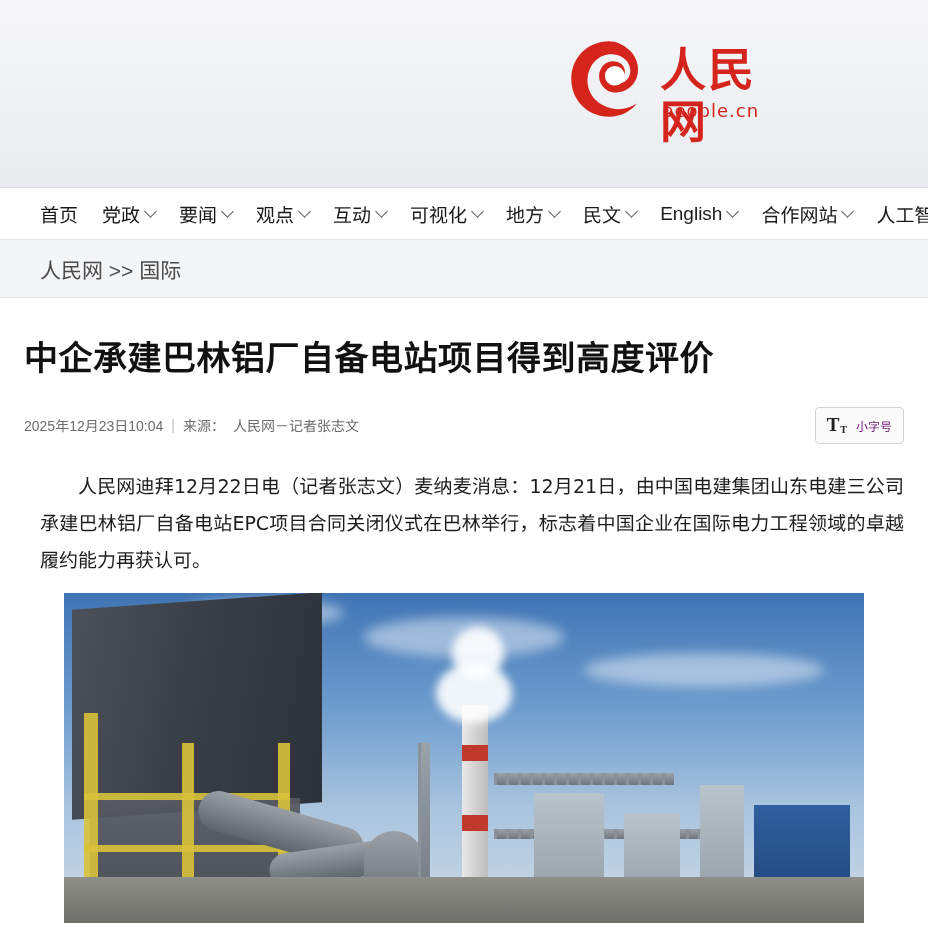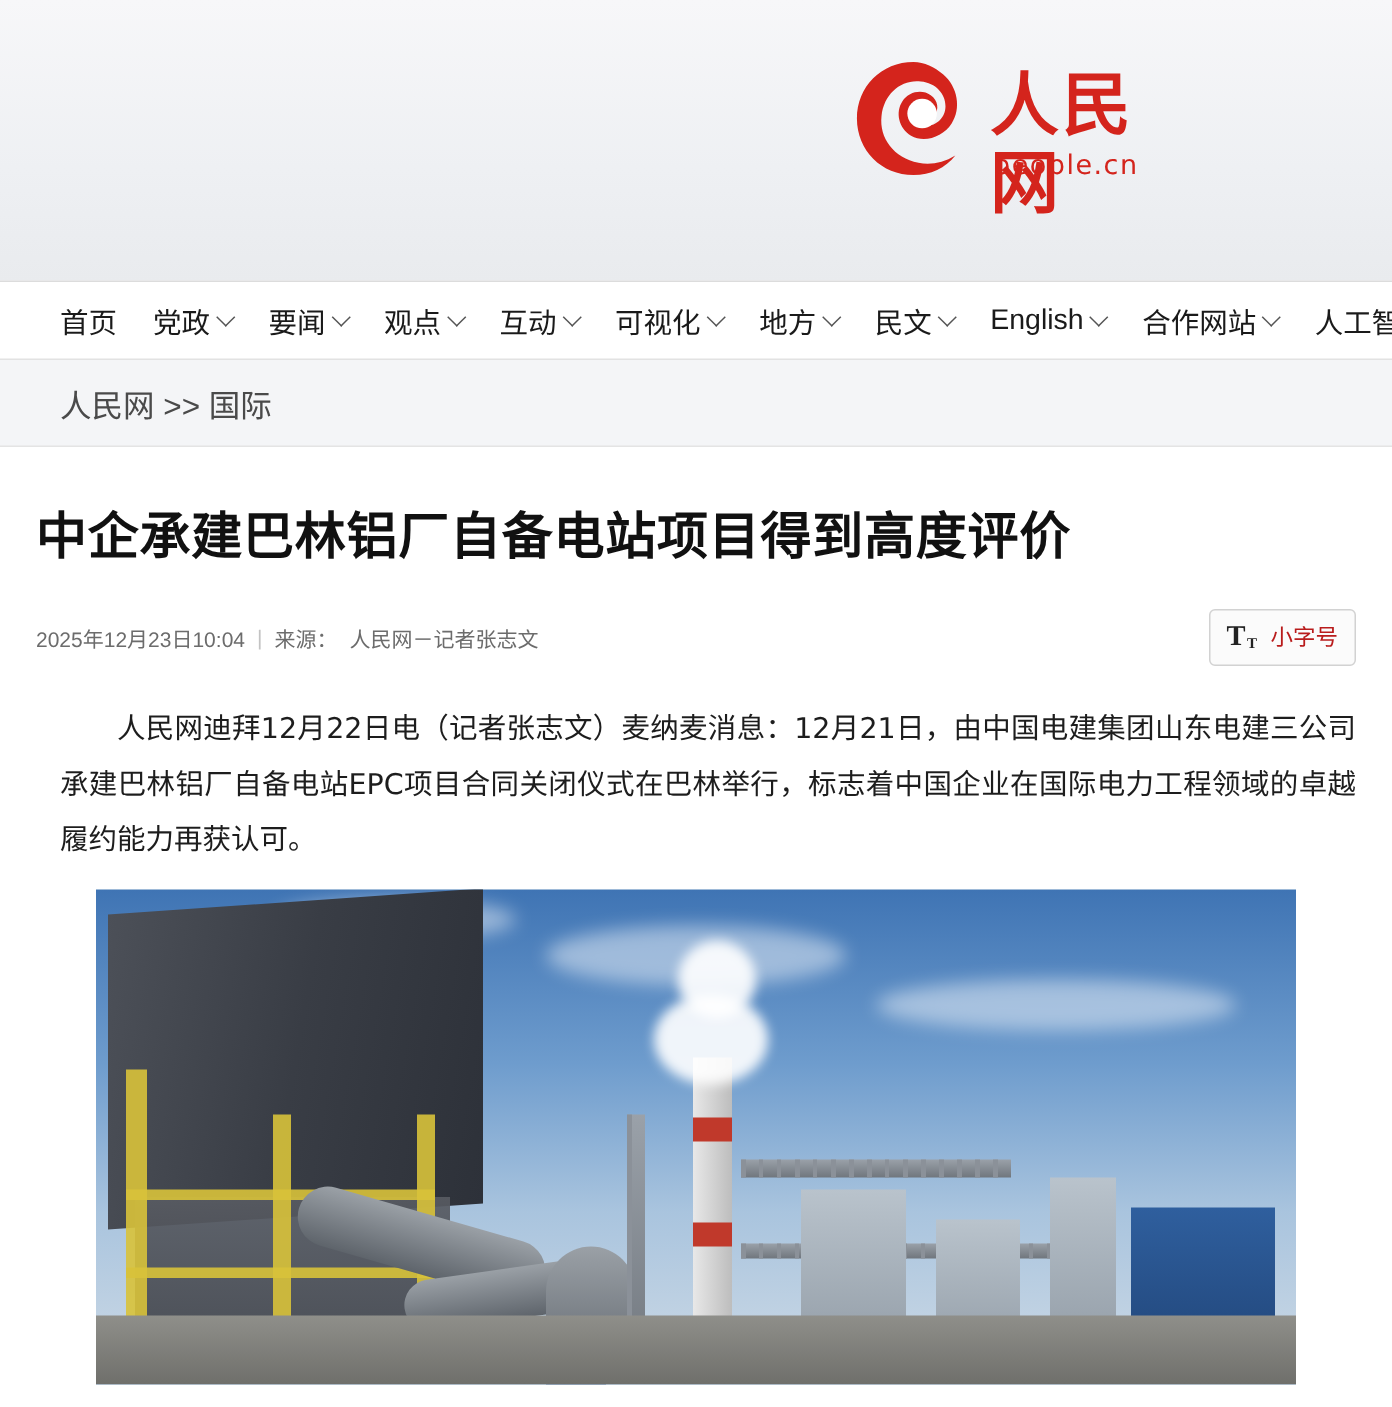--- a/index.html
+++ b/index.html
@@ -161,22 +161,22 @@
   .fontsize-btn .sub-t {
     font-size: 10px;
     font-weight: 700;
     color: #222;
     font-family: "Liberation Serif", serif;
     position: relative;
     left: -4px;
     top: 2px;
   }
   .fontsize-btn .label {
-    font-size: 15px;
-    color: #b91c1c;
+    font-size: 12px;
+    color: #701a75;
   }
 
   .body-text {
     margin-top: 26px;
     font-size: 19px;
     line-height: 37px;
     color: #1d1d1d;
     text-align: justify;
     font-family: "DejaVu Sans", "Liberation Sans", sans-serif;
   }

